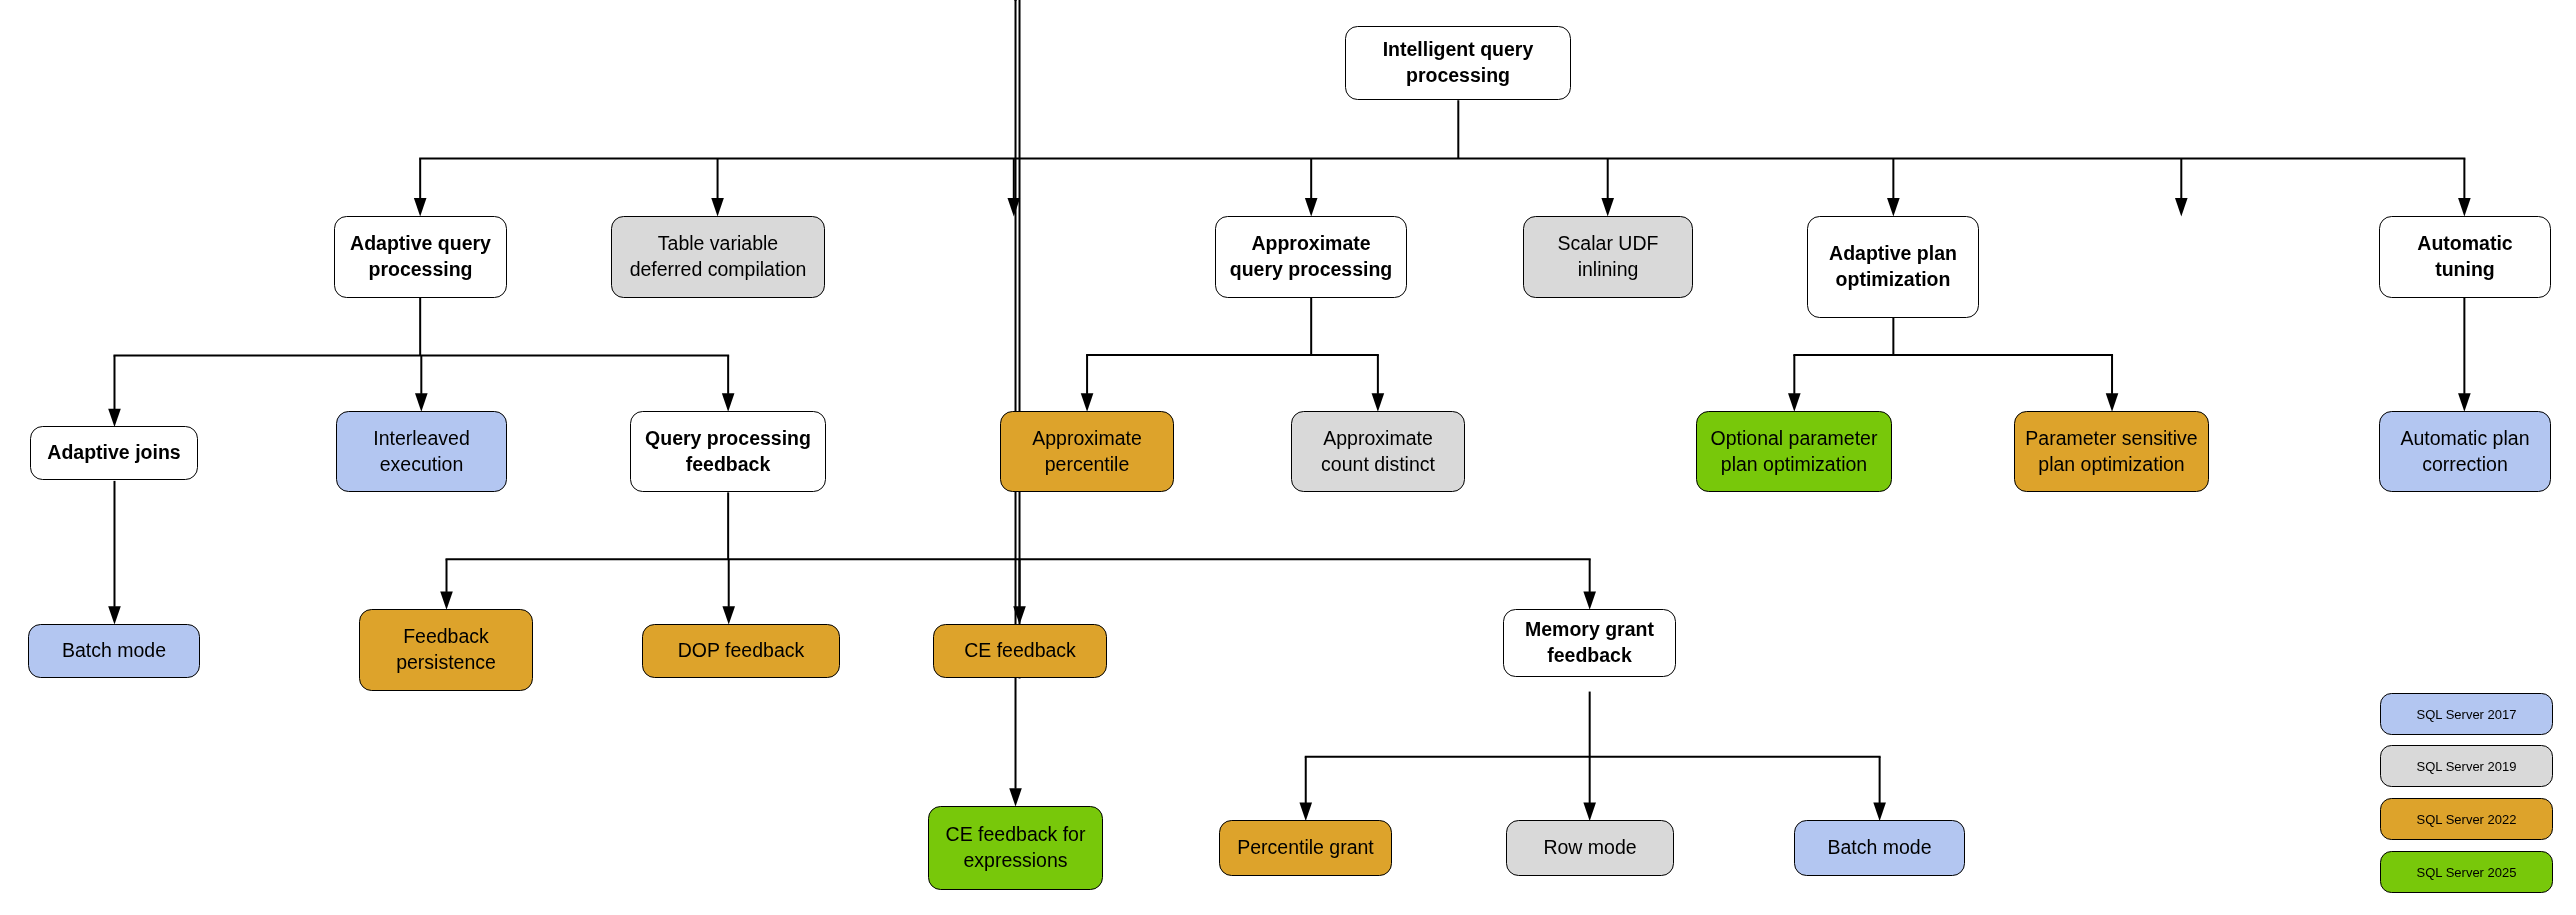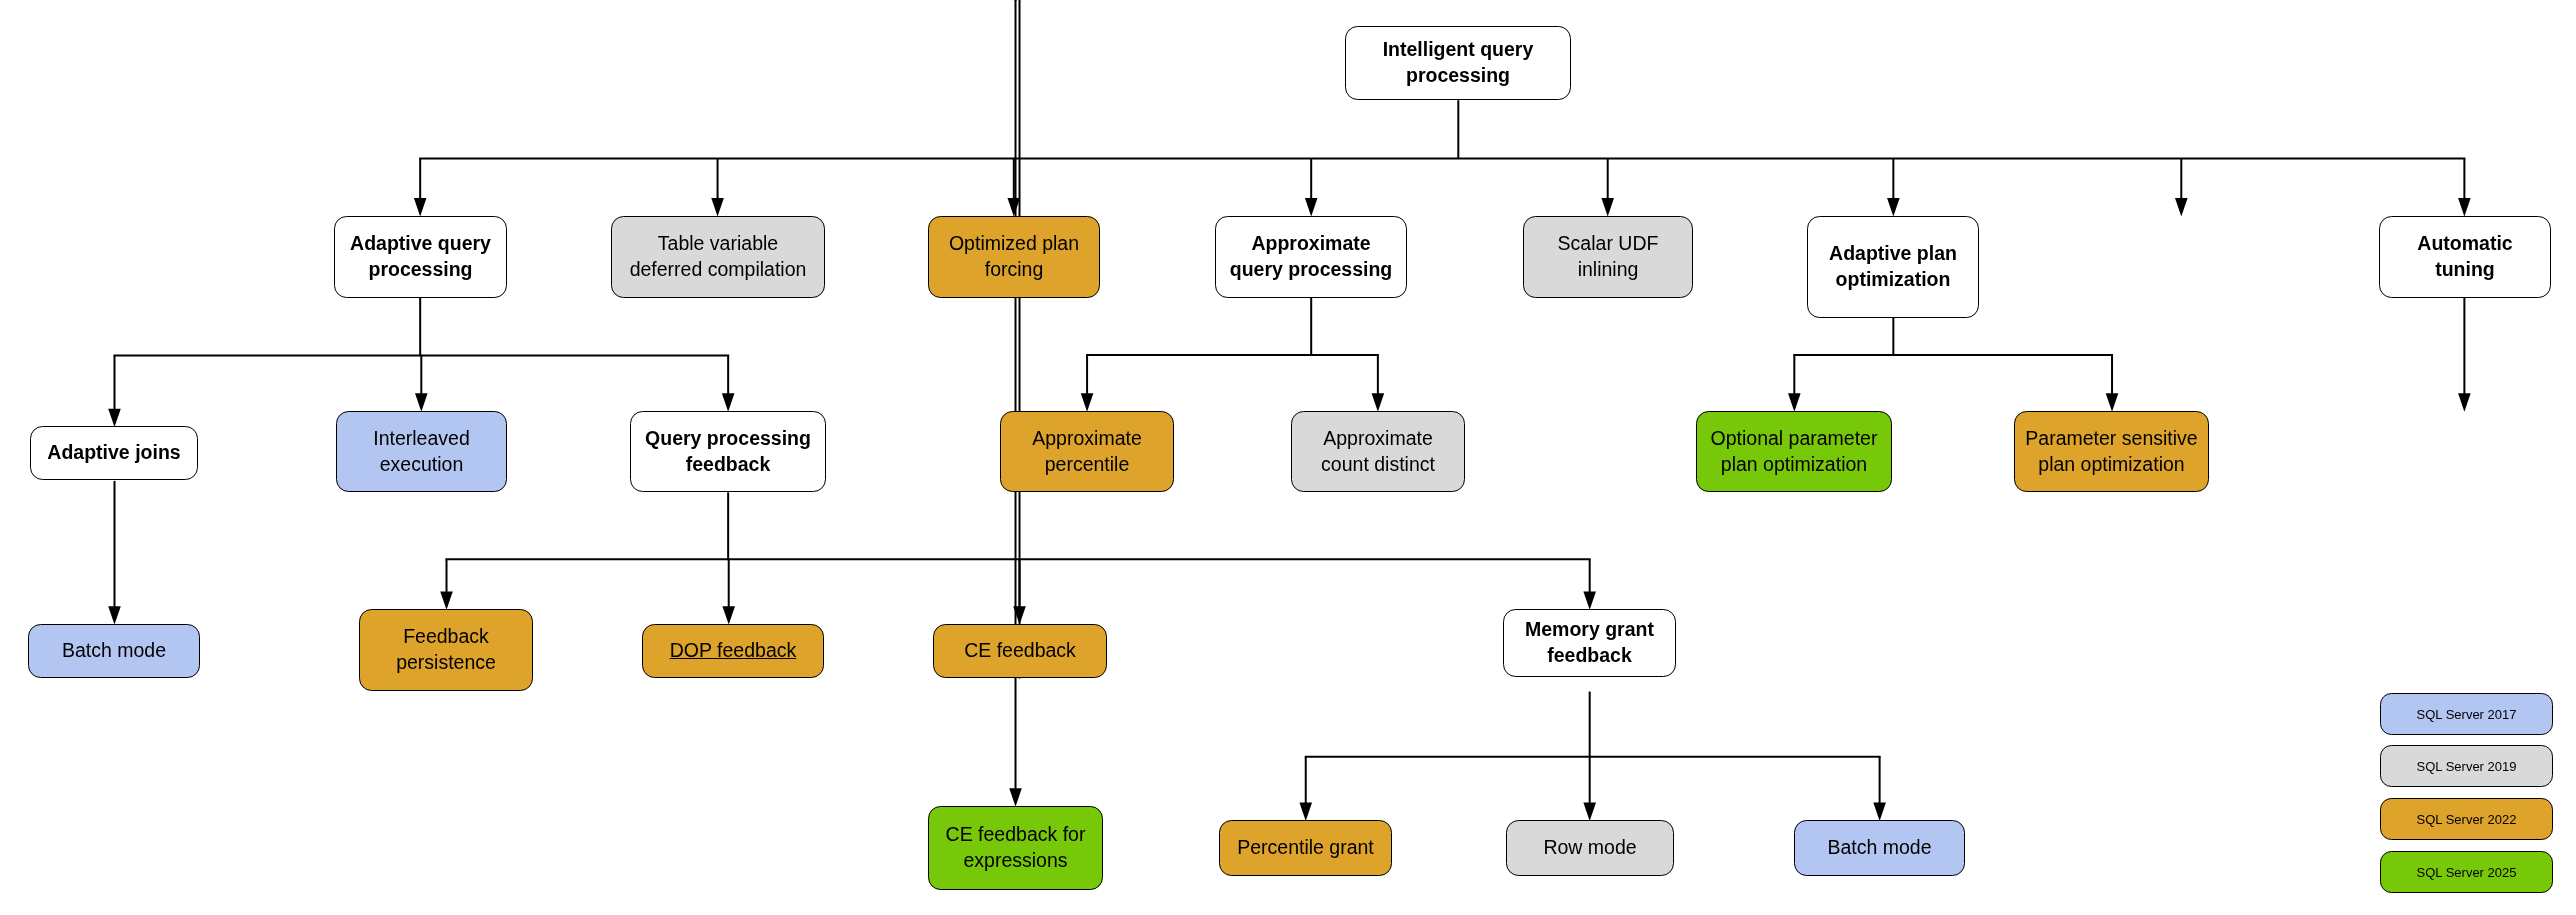--- a/index.html
+++ b/index.html
@@ -133,22 +133,20 @@
         <line x1="3283.5" y1="1322" x2="3283.5" y2="1403" stroke="#000000" stroke-width="3.5"></line>
         <polygon points="3272.5,1402 3294.5,1402 3283.5,1434" fill="#000000"></polygon>
       </g>
     </svg>
 <div class="node bold" style="left: 1345px; top: 26px; width: 226px; height: 74px; background: rgb(255, 255, 255);">Intelligent query
 processing</div>
     <div class="node bold" style="left: 334px; top: 216px; width: 173px; height: 82px; background: rgb(255, 255, 255);">Adaptive query
 processing</div>
     <div class="node" style="left: 611px; top: 216px; width: 214px; height: 82px; background: rgb(217, 217, 217);">Table variable
 deferred compilation</div>
-    <div class="node" style="left: 928px; top: 216px; width: 172px; height: 82px; background: rgb(221, 163, 43);">Optimized plan
-forcing</div>
     <div class="node bold" style="left: 1215px; top: 216px; width: 192px; height: 82px; background: rgb(255, 255, 255);">Approximate
 query processing</div>
     <div class="node" style="left: 1523px; top: 216px; width: 170px; height: 82px; background: rgb(217, 217, 217);">Scalar UDF
 inlining</div>
     <div class="node bold" style="left: 1807px; top: 216px; width: 172px; height: 102px; background: rgb(255, 255, 255);">Adaptive plan
 optimization</div>
     <div class="node bold" style="left: 2379px; top: 216px; width: 172px; height: 82px; background: rgb(255, 255, 255);">Automatic
 tuning</div>
     <div class="node bold" style="left: 30px; top: 426px; width: 168px; height: 54px; background: rgb(255, 255, 255);">Adaptive joins</div>
     <div class="node" style="left: 336px; top: 411px; width: 171px; height: 81px; background: rgb(179, 198, 241);">Interleaved
@@ -156,24 +154,26 @@
     <div class="node bold" style="left: 630px; top: 411px; width: 196px; height: 81px; background: rgb(255, 255, 255);">Query processing
 feedback</div>
     <div class="node" style="left: 1000px; top: 411px; width: 174px; height: 81px; background: rgb(221, 163, 43);">Approximate
 percentile</div>
     <div class="node" style="left: 1291px; top: 411px; width: 174px; height: 81px; background: rgb(217, 217, 217);">Approximate
 count distinct</div>
     <div class="node" style="left: 1696px; top: 411px; width: 196px; height: 81px; background: rgb(120, 200, 10);">Optional parameter
 plan optimization</div>
     <div class="node" style="left: 2014px; top: 411px; width: 195px; height: 81px; background: rgb(221, 163, 43);">Parameter sensitive
 plan optimization</div>
+    <div class="node" style="left: 2379px; top: 411px; width: 172px; height: 81px; background: rgb(179, 198, 241);">Automatic plan
+correction</div>
     <div class="node" style="left: 28px; top: 624px; width: 172px; height: 54px; background: rgb(179, 198, 241);">Batch mode</div>
     <div class="node" style="left: 359px; top: 609px; width: 174px; height: 82px; background: rgb(221, 163, 43);">Feedback
 persistence</div>
-    <div class="node" style="left: 642px; top: 624px; width: 182px; height: 54px; background: rgb(221, 163, 43); text-decoration: underline;">DOP feedback</div>
+    <div class="node" style="left: 642px; top: 624px; width: 198px; height: 54px; background: rgb(221, 163, 43);">DOP feedback</div>
     <div class="node" style="left: 933px; top: 624px; width: 174px; height: 54px; background: rgb(221, 163, 43);">CE feedback</div>
     <div class="node bold" style="left: 1503px; top: 609px; width: 173px; height: 68px; background: rgb(255, 255, 255);">Memory grant
 feedback</div>
     <div class="node" style="left: 928px; top: 806px; width: 175px; height: 84px; background: rgb(120, 200, 10);">CE feedback for
 expressions</div>
     <div class="node" style="left: 1219px; top: 820px; width: 173px; height: 56px; background: rgb(221, 163, 43);">Percentile grant</div>
     <div class="node" style="left: 1506px; top: 820px; width: 168px; height: 56px; background: rgb(217, 217, 217);">Row mode</div>
     <div class="node" style="left: 1794px; top: 820px; width: 171px; height: 56px; background: rgb(179, 198, 241);">Batch mode</div>
     <div class="legend-chip" style="left: 2380px; top: 693px; width: 173px; height: 42px; background: rgb(179, 198, 241);">SQL Server 2017</div>
     <div class="legend-chip" style="left: 2380px; top: 745px; width: 173px; height: 42px; background: rgb(217, 217, 217);">SQL Server 2019</div>

